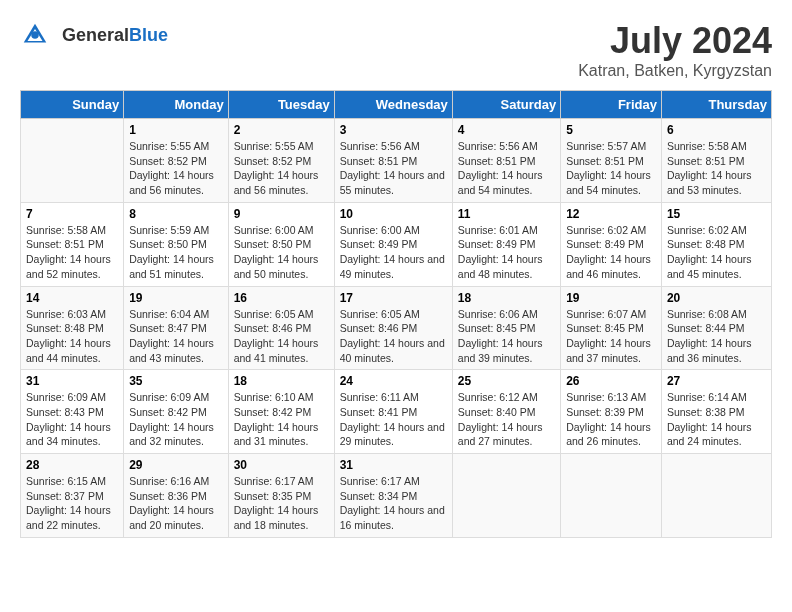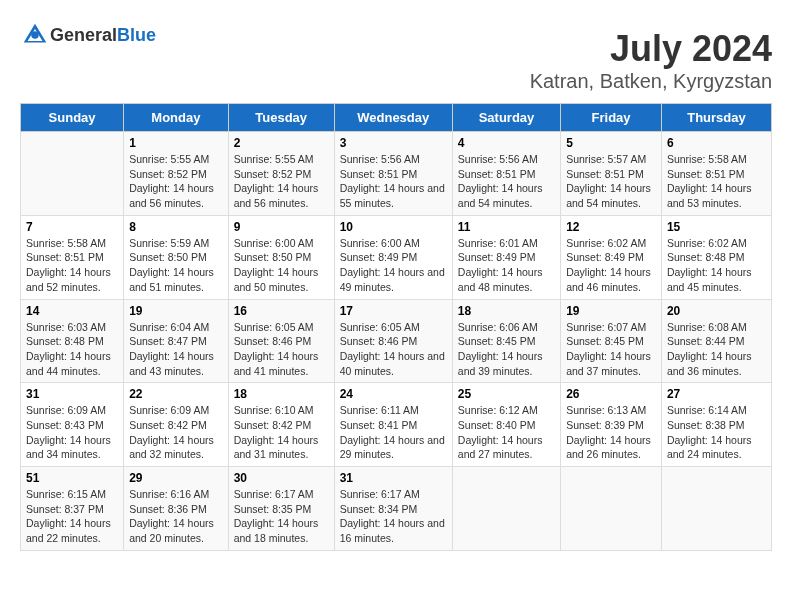--- a/index.html
+++ b/index.html
@@ -12,21 +12,21 @@
     }
     .header {
       display: flex;
       justify-content: space-between;
       align-items: flex-start;
       margin-bottom: 10px;
     }
     .logo {
       display: flex;
       align-items: center;
-      gap: 0;
+      gap: 12px;
     }
     .logo-text-general {
       font-size: 18px;
       font-weight: bold;
       color: #333;
     }
     .logo-text-blue {
       font-size: 18px;
       font-weight: bold;
       color: #1a6fc4;
@@ -35,38 +35,37 @@
       width: 30px;
       height: 30px;
     }
     .title-block {
       text-align: right;
     }
     .month-title {
       font-size: 36px;
       font-weight: bold;
       color: #333;
-      margin-top: 8px;
     }
     .location-title {
-      font-size: 20px;
+      font-size: 16px;
       color: #555;
     }
     table {
       width: 100%;
       border-collapse: collapse;
       font-size: 11px;
     }
     thead tr {
       background-color: #1a6fc4;
       color: #fff;
     }
     thead th {
       padding: 6px 4px;
-      text-align: center;
+      text-align: right;
       font-size: 13px;
       font-weight: bold;
       border: 1px solid #ccc;
     }
     tbody tr {
       vertical-align: top;
     }
     tbody td {
       padding: 4px 5px;
       border: 1px solid #ddd;
@@ -211,21 +210,21 @@
           <span class="day-num">20</span>
           <div class="day-info">Sunrise: 6:08 AM<br>Sunset: 8:44 PM<br>Daylight: 14 hours and 36 minutes.</div>
         </td>
       </tr>
       <tr>
         <td>
           <span class="day-num">31</span>
           <div class="day-info">Sunrise: 6:09 AM<br>Sunset: 8:43 PM<br>Daylight: 14 hours and 34 minutes.</div>
         </td>
         <td>
-          <span class="day-num">22</span>
+          <span class="day-num">35</span>
           <div class="day-info">Sunrise: 6:09 AM<br>Sunset: 8:42 PM<br>Daylight: 14 hours and 32 minutes.</div>
         </td>
         <td>
           <span class="day-num">18</span>
           <div class="day-info">Sunrise: 6:10 AM<br>Sunset: 8:42 PM<br>Daylight: 14 hours and 31 minutes.</div>
         </td>
         <td>
           <span class="day-num">24</span>
           <div class="day-info">Sunrise: 6:11 AM<br>Sunset: 8:41 PM<br>Daylight: 14 hours and 29 minutes.</div>
         </td>
@@ -237,21 +236,21 @@
           <span class="day-num">26</span>
           <div class="day-info">Sunrise: 6:13 AM<br>Sunset: 8:39 PM<br>Daylight: 14 hours and 26 minutes.</div>
         </td>
         <td>
           <span class="day-num">27</span>
           <div class="day-info">Sunrise: 6:14 AM<br>Sunset: 8:38 PM<br>Daylight: 14 hours and 24 minutes.</div>
         </td>
       </tr>
       <tr>
         <td>
-          <span class="day-num">51</span>
+          <span class="day-num">28</span>
           <div class="day-info">Sunrise: 6:15 AM<br>Sunset: 8:37 PM<br>Daylight: 14 hours and 22 minutes.</div>
         </td>
         <td>
           <span class="day-num">29</span>
           <div class="day-info">Sunrise: 6:16 AM<br>Sunset: 8:36 PM<br>Daylight: 14 hours and 20 minutes.</div>
         </td>
         <td>
           <span class="day-num">30</span>
           <div class="day-info">Sunrise: 6:17 AM<br>Sunset: 8:35 PM<br>Daylight: 14 hours and 18 minutes.</div>
         </td>

